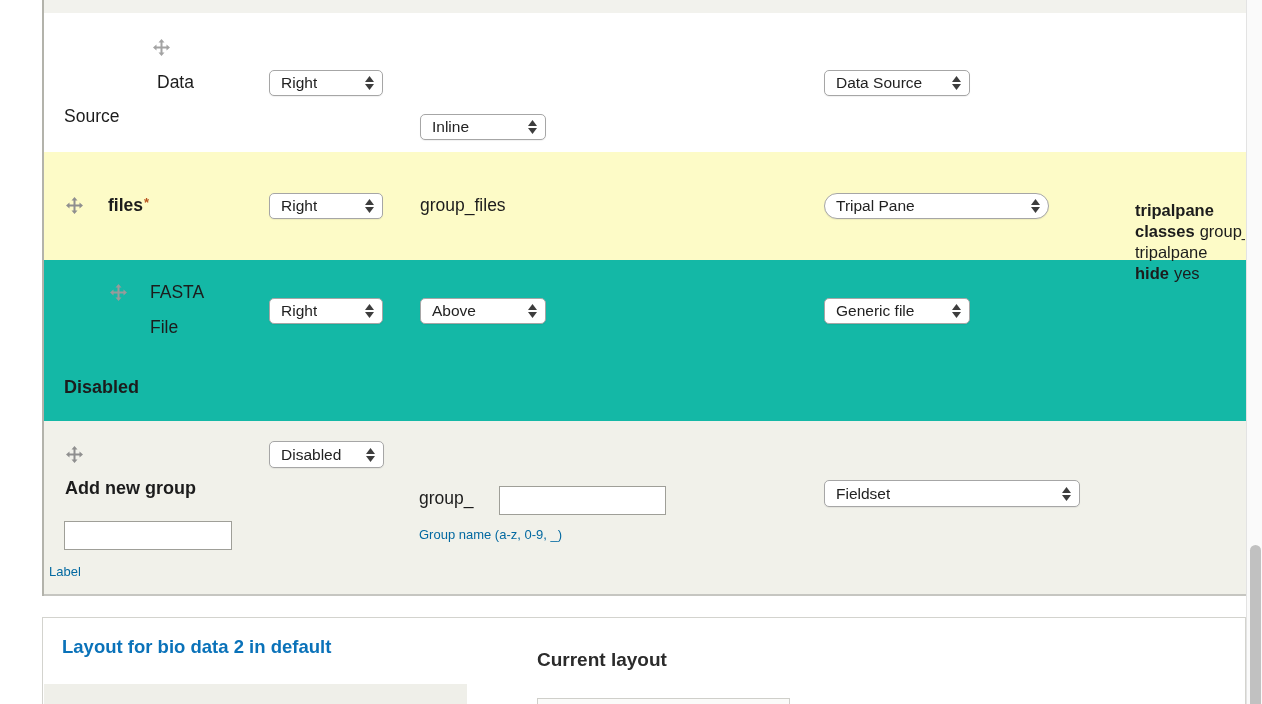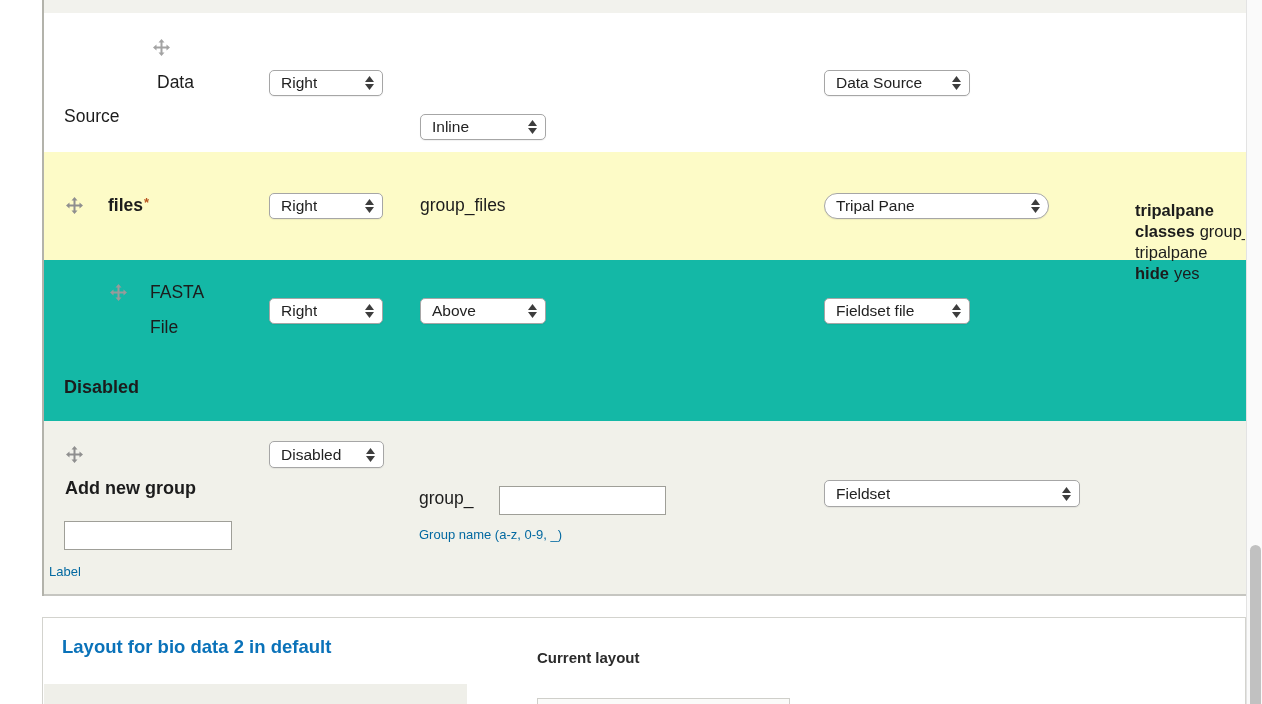--- a/index.html
+++ b/index.html
@@ -38,21 +38,21 @@
   .handle{position:absolute;width:17px;height:17px;cursor:move;}
   
   .summary{position:absolute;left:1135px;top:163px;width:110px;height:86px;
     font-size:16.5px;line-height:21px;color:#1c1c1c;overflow:hidden;margin-top:37px;}
   .summary div{white-space:nowrap;}
   .summary .nv{margin-left:5px;font-weight:normal;}
   
   .panel{position:absolute;left:42px;top:617px;width:1204px;height:90px;
     background:#fff;border:1px solid #d3d3ce;box-sizing:border-box;}
   .panel-heading{position:absolute;left:62px;top:636px;font-size:18.5px;font-weight:bold;color:#0a72b9;white-space:nowrap;}
-  .current-heading{position:absolute;left:537px;top:649px;font-size:15px;font-weight:bold;color:#2b2b2b;white-space:nowrap;}
+  .current-heading{position:absolute;left:537px;top:649px;font-size:19px;font-weight:bold;color:#2b2b2b;white-space:nowrap;}
   .gray-box{position:absolute;left:44px;top:684px;width:423px;height:22px;background:#efefe9;}
   .preview-box{position:absolute;left:537px;top:698px;width:253px;height:10px;
     background:#fbfbf9;border:1px solid #cfcfca;box-sizing:border-box;}
   
   .sb-track{position:absolute;left:1246px;top:0;width:16px;height:704px;
     background:#fafafa;border-left:1px solid #e3e3e3;box-sizing:border-box;}
   .sb-thumb{position:absolute;left:1250px;top:545px;width:11px;height:170px;
     background:#c1c1c1;border-radius:6px;}
 </style>
 </head>
@@ -161,21 +161,21 @@
       <span class="arr">
         <svg width="9" height="6" viewBox="0 0 9 6">
             <path d="M4.5 0 L9 6 H0 Z" fill="#3d3d3d"></path>
           </svg>
         <svg width="9" height="6" viewBox="0 0 9 6">
             <path d="M4.5 6 L0 0 H9 Z" fill="#3d3d3d"></path>
           </svg>
       </span>
     </div>
     <div class="sel" style="left:780px;top:38px;width:146px;">
-      <span class="txt">Fieldset file</span>
+      <span class="txt">Generic file</span>
       <span class="arr">
         <svg width="9" height="6" viewBox="0 0 9 6">
             <path d="M4.5 0 L9 6 H0 Z" fill="#3d3d3d"></path>
           </svg>
         <svg width="9" height="6" viewBox="0 0 9 6">
             <path d="M4.5 6 L0 0 H9 Z" fill="#3d3d3d"></path>
           </svg>
       </span>
     </div>
     <span class="lbl b" style="left:20px;top:117px;font-size:18px;">Disabled</span>

